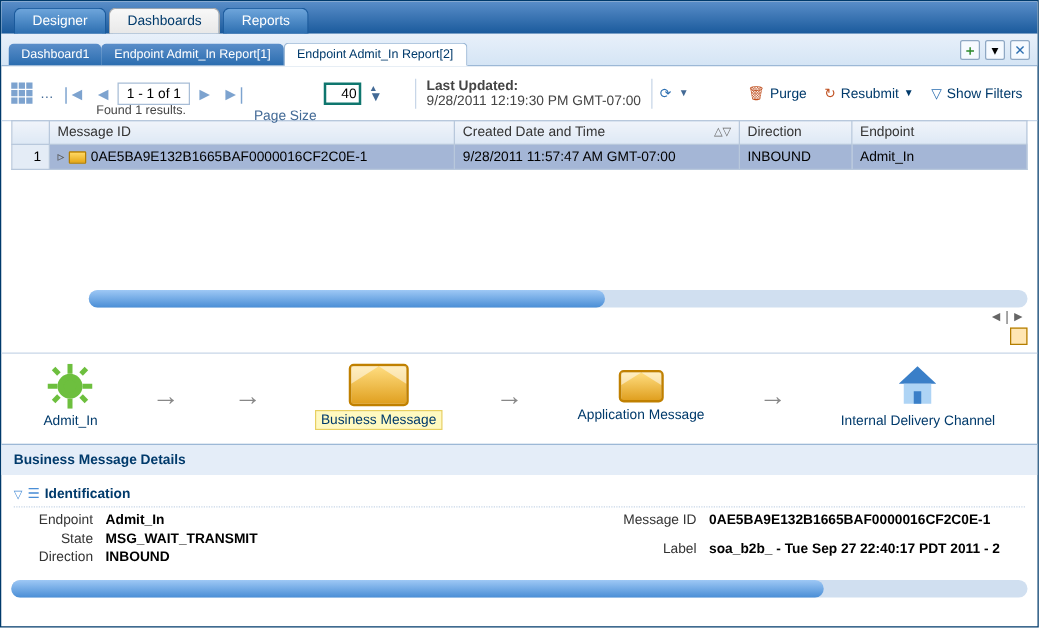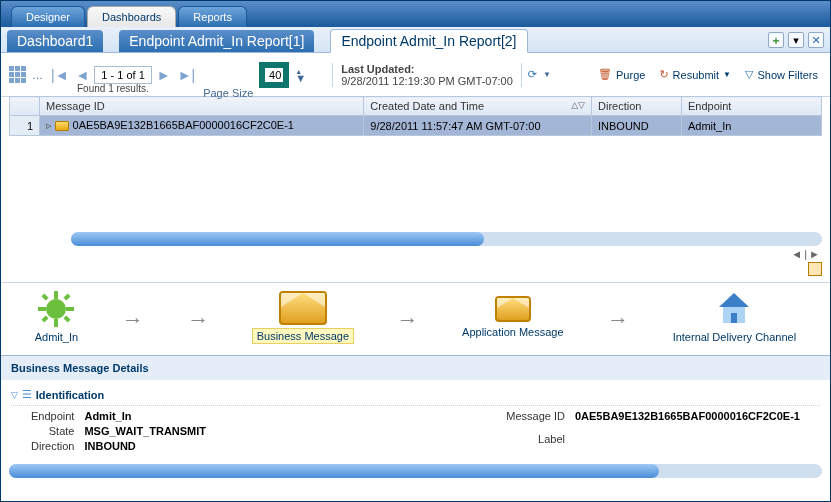--- a/index.html
+++ b/index.html
@@ -3,34 +3,34 @@
 <meta charset="utf-8">
 <style>
 * { box-sizing: border-box; margin: 0; padding: 0; font-family: Tahoma, Arial, sans-serif; font-size: 11px; }
 body { background: #fff; width: 831px; height: 502px; overflow: hidden; border: 1px solid #003a6b; }
 
 .top-tabs { background: linear-gradient(#5a8ec9, #1a5a9c); height: 26px; display: flex; align-items: flex-end; padding-left: 10px; }
 .top-tab { background: linear-gradient(#f8f8f8,#e8e8e8); color: #003a6b; padding: 4px 14px; margin-right: 2px; border-radius: 6px 6px 0 0; cursor: pointer; border: 1px solid #aaa; border-bottom: none; }
 .top-tab.inactive { background: linear-gradient(#6ea5db,#2c6eb0); color: #fff; border-color: #1a5a9c; }
 
 .sub-tabs { background: linear-gradient(#e8f0fa,#d5e5f5); height: 26px; display: flex; align-items: flex-end; padding: 0 6px; border-bottom: 1px solid #9cb8d6; }
-.sub-tab { background: linear-gradient(#5a8ec9,#2c6eb0); color: #fff; padding: 3px 10px; margin-right: 16px; border-radius: 4px 4px 0 0; cursor: pointer; font-size: 14px; }
+.sub-tab { background: linear-gradient(#5a8ec9,#2c6eb0); color: #fff; padding: 3px 10px; margin-right: 0; border-radius: 4px 4px 0 0; cursor: pointer; font-size: 10px; }
 .sub-tab.active { background: #fff; color: #003a6b; border: 1px solid #9cb8d6; border-bottom: 1px solid #fff; margin-bottom: -1px; }
 .sub-tabs-right { margin-left: auto; display: flex; align-items: center; gap: 4px; padding-bottom: 4px; }
 .icon-btn { width: 16px; height: 16px; cursor: pointer; display: inline-flex; align-items: center; justify-content: center; border: 1px solid #8fa8c4; border-radius: 2px; background: #f6faff; }
 
 .toolbar { display: flex; align-items: center; padding: 4px 8px; gap: 6px; border-bottom: 1px solid #c8d6e8; height: 44px; }
 .toolbar .grid-icon { display: grid; grid-template-columns: repeat(3,5px); grid-template-rows: repeat(3,5px); gap: 1px; }
 .toolbar .grid-icon span { background: #7da3cf; }
 .pager { display: flex; align-items: center; gap: 3px; }
 .pager button { background: none; border: none; cursor: pointer; padding: 2px; }
 .pager .arrow { color: #7da3cf; font-size: 14px; }
 .pager-box { border: 1px solid #a8bdd6; padding: 2px 6px; background: #fff; }
 .page-size-label { color: #436a96; margin-top: 36px; }
-.page-size-input { width: 30px; border: 6px solid #0f766e; text-align: right; padding: 1px 2px; }
+.page-size-input { width: 30px; border: 2px solid #0f766e; text-align: right; padding: 1px 2px; }
 .last-updated { border-left: 1px solid #c8d6e8; border-right: 1px solid #c8d6e8; padding: 0 8px; color: #444; font-size: 10px; margin-left: 20px; }
 .last-updated strong { font-weight: bold; }
 .toolbar-actions { margin-left: auto; display: flex; gap: 6px; }
 .action-btn { display: inline-flex; align-items: center; gap: 4px; color: #003a6b; cursor: pointer; padding: 2px 4px; }
 .action-btn .dd { font-size: 8px; }
 
 .found-results { font-size: 10px; color: #444; padding: 0 8px 2px 44px; margin-top: -14px; margin-left: 32px; }
 
 .table-wrap { padding: 0 8px; }
 table.grid { width: 100%; border-collapse: collapse; }
@@ -230,19 +230,20 @@
       <span class="val">Admit_In</span>
       <span class="lab">State</span>
       <span class="val">MSG_WAIT_TRANSMIT</span>
       <span class="lab">Direction</span>
       <span class="val">INBOUND</span>
     </div>
     <div class="col" style="margin-left:auto;margin-right:20px;">
       <span class="lab">Message ID</span>
       <span class="val">0AE5BA9E132B1665BAF0000016CF2C0E-1</span>
       <span class="lab">Label</span>
+      <span class="val" style="max-width:300px;">soa_b2b_ - Tue Sep 27 22:40:17 PDT 2011 - 2</span>
     </div>
   </div>
 </div>
 
 <div class="bottom-scroll">
   <div class="hscroll-thumb"></div>
 </div>
 
 </body></html>

